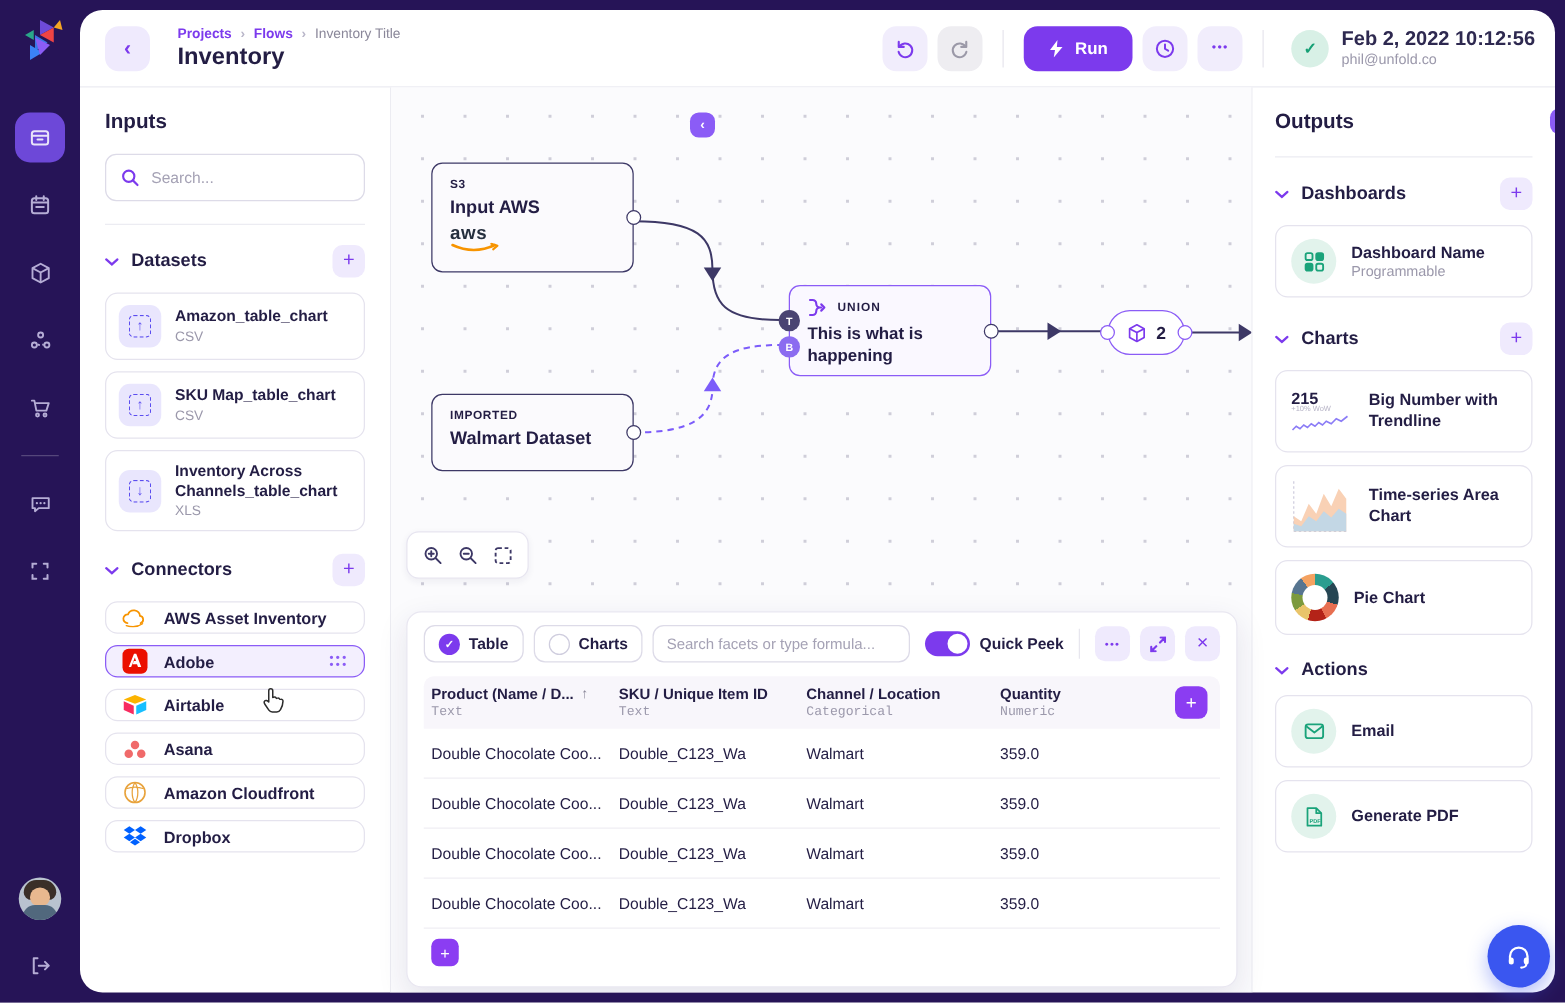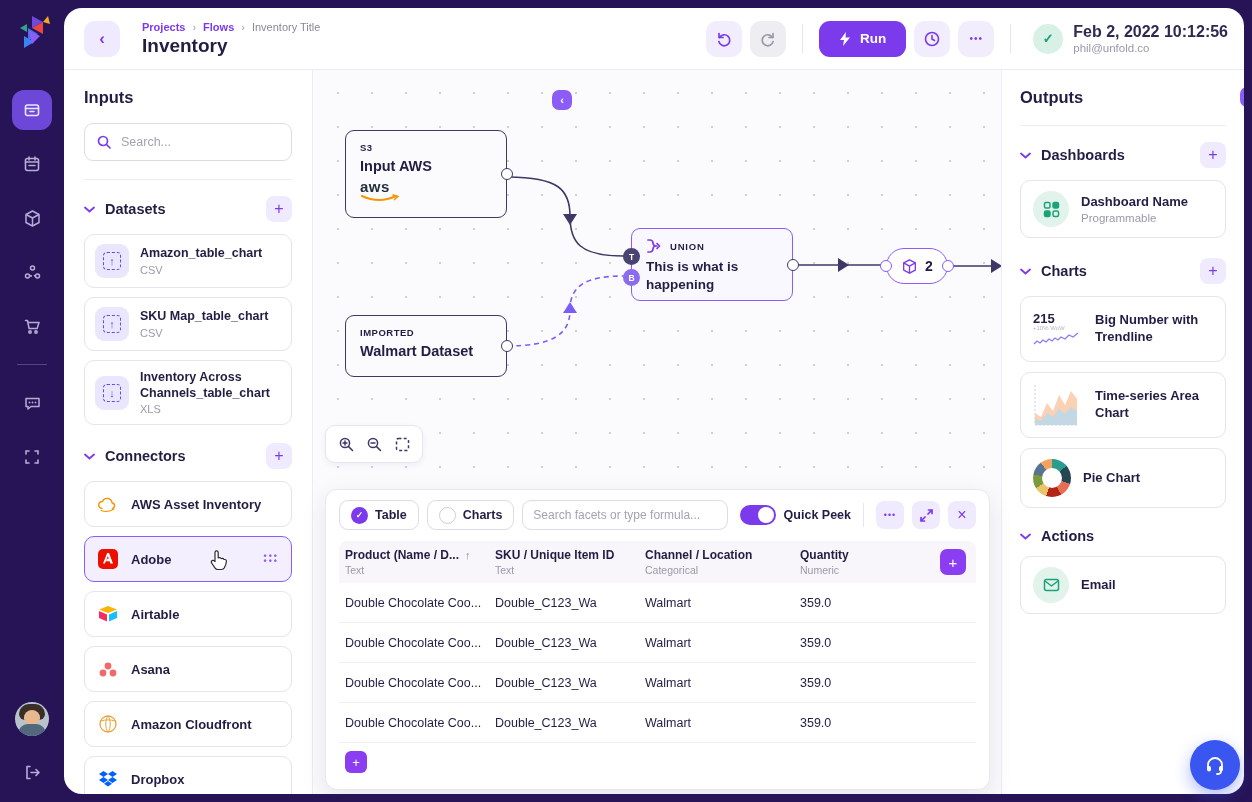--- a/index.html
+++ b/index.html
@@ -56,21 +56,21 @@
   .sect-hd .lbl { font-size:14.5px; font-weight:bold; color:#231d44; }
   .plus-btn { margin-left:auto; width:26px; height:26px; border-radius:8px; background:#efeafd; color:#7c3aed; font-size:16px; display:flex; align-items:center; justify-content:center; cursor:pointer; }
   .chev { color:#7c3aed; display:flex; }
 
   .ds-card { border:1px solid #e5e3ee; border-radius:10px; padding:9px 10px; display:flex; align-items:center; gap:11px; margin-bottom:9px; background:#fff; cursor:pointer; }
   .ds-ic { width:34px; height:34px; border-radius:9px; background:#e9e6fd; color:#5b4df0; display:flex; align-items:center; justify-content:center; flex:0 0 auto; }
   .ds-ic .dash { width:18px; height:18px; border:1.4px dashed #5b4df0; border-radius:4px; display:flex; align-items:center; justify-content:center; font-size:11px; }
   .ds-name { font-size:12.5px; font-weight:bold; color:#231d44; line-height:1.25; }
   .ds-type { font-size:11px; color:#9b98ab; margin-top:2px; }
 
-  .cn-item { border:1px solid #e5e3ee; border-radius:10px; height:46px; display:flex; align-items:center; gap:12px; padding:0 12px; margin-bottom:9px; background:#fff; font-size:13px; font-weight:bold; color:#231d44; cursor:pointer; position:relative; }
+  .cn-item { border:1px solid #e5e3ee; border-radius:10px; height:26px; display:flex; align-items:center; gap:12px; padding:0 12px; margin-bottom:9px; background:#fff; font-size:13px; font-weight:bold; color:#231d44; cursor:pointer; position:relative; }
   .cn-item.sel { border:1.5px solid #8b5cf6; background:#f3effe; }
   .cn-ic { width:22px; height:22px; display:flex; align-items:center; justify-content:center; flex:0 0 auto; }
   .drag-dots { margin-left:auto; color:#8b5cf6; font-size:9px; letter-spacing:2px; line-height:5px; text-align:center; }
 
   
   .canvas { flex:1; position:relative; background:#fbfbfd; background-image:radial-gradient(circle, #cfced9 1.2px, transparent 1.4px); background-size:34px 34px; background-position:8px 6px; min-width:0; }
   .collapse-btn { position:absolute; width:20px; height:20px; border-radius:7px; background:#8b5cf6; color:#fff; display:flex; align-items:center; justify-content:center; font-size:11px; font-weight:bold; z-index:8; cursor:pointer; }
   .collapse-left { left:239px; top:20px; }
   .collapse-right { left:927px; top:17px; }
 
@@ -105,21 +105,21 @@
   .switch { width:36px; height:20px; border-radius:10px; background:#7c3aed; position:relative; cursor:pointer; flex:0 0 auto; margin-left:4px; }
   .switch .knob { position:absolute; right:2px; top:2px; width:16px; height:16px; border-radius:50%; background:#fff; }
   .switch-lbl { font-size:12.5px; font-weight:bold; color:#231d44; }
   .pk-sep { width:1px; height:24px; background:#e7e6ee; margin:0 4px; }
   .pk-btn { width:28px; height:28px; border-radius:8px; background:#efeafd; color:#7c3aed; display:flex; align-items:center; justify-content:center; font-size:12px; cursor:pointer; }
 
   .tbl { margin:2px 13px 0; flex:1; display:flex; flex-direction:column; min-height:0; }
   .tbl-row { display:grid; grid-template-columns:150px 150px 155px 1fr 36px; align-items:center; }
   .tbl-head { background:#f8f6fb; border-radius:8px 8px 0 0; padding:7px 0 7px 6px; }
   .th .nm { font-size:12px; font-weight:bold; color:#231d44; display:flex; align-items:center; gap:6px; }
-  .th .tp { font-size:10.5px; color:#9b98ab; margin-top:2px; }
+  .th .tp { font-size:10.5px; color:#9b98ab; margin-top:2px;font-family:Liberation Mono, monospace; }
   .sort-ic { color:#8a8799; font-size:11px; }
   .th-add { width:26px; height:26px; border-radius:7px; background:#8b3df2; color:#fff; font-size:15px; display:flex; align-items:center; justify-content:center; cursor:pointer; }
   .tbl-body-row { padding:0 0 0 6px; height:40px; border-bottom:1px solid #efeef4; font-size:12.5px; color:#231d44; }
   .tbl-body-row > div { overflow:hidden; white-space:nowrap; text-overflow:ellipsis; padding-right:8px; }
   .add-row { padding:8px 0 0 6px; }
   .add-row .btn { width:22px; height:22px; border-radius:6px; background:#8b3df2; color:#fff; font-size:13px; display:flex; align-items:center; justify-content:center; cursor:pointer; }
 
   
   .out-card { border:1px solid #e5e3ee; border-radius:10px; padding:10px 12px; display:flex; align-items:center; gap:12px; margin-bottom:10px; background:#fff; cursor:pointer; }
   .out-ic { width:36px; height:36px; border-radius:50%; background:#e2f3ec; color:#1aa37a; display:flex; align-items:center; justify-content:center; flex:0 0 auto; }
@@ -680,20 +680,30 @@
 
       <div class="out-card">
         <span class="out-ic">
             <svg width="17" height="14" viewBox="0 0 17 14" fill="none" stroke="#1aa37a" stroke-width="1.5" stroke-linejoin="round">
               <rect x="1.5" y="1.5" width="14" height="11" rx="2"></rect>
               <path d="M2 3l6.5 5L15 3"></path>
             </svg>
           </span>
         <span class="out-ttl">Email</span>
       </div>
+      <div class="out-card">
+        <span class="out-ic">
+            <svg width="15" height="17" viewBox="0 0 15 17" fill="none" stroke="#1aa37a" stroke-width="1.4" stroke-linejoin="round">
+              <path d="M2 1.5h7l4 4v10H2z"></path>
+              <path d="M9 1.5v4h4"></path>
+              <text x="3.5" y="13" font-size="4.5" fill="#1aa37a" stroke="none" font-weight="bold">PDF</text>
+            </svg>
+          </span>
+        <span class="out-ttl">Generate PDF</span>
+      </div>
     </div>
   </div>
 </div>
 
 <div class="help-fab">
   <span>
       <svg width="22" height="22" viewBox="0 0 22 22" fill="none" stroke="#fff" stroke-width="1.8" stroke-linecap="round">
         <path d="M4 13v-2a7 7 0 0 1 14 0v2"></path>
         <rect x="3" y="12" width="4" height="5.5" rx="2" fill="#fff" stroke="none"></rect>
         <rect x="15" y="12" width="4" height="5.5" rx="2" fill="#fff" stroke="none"></rect>

